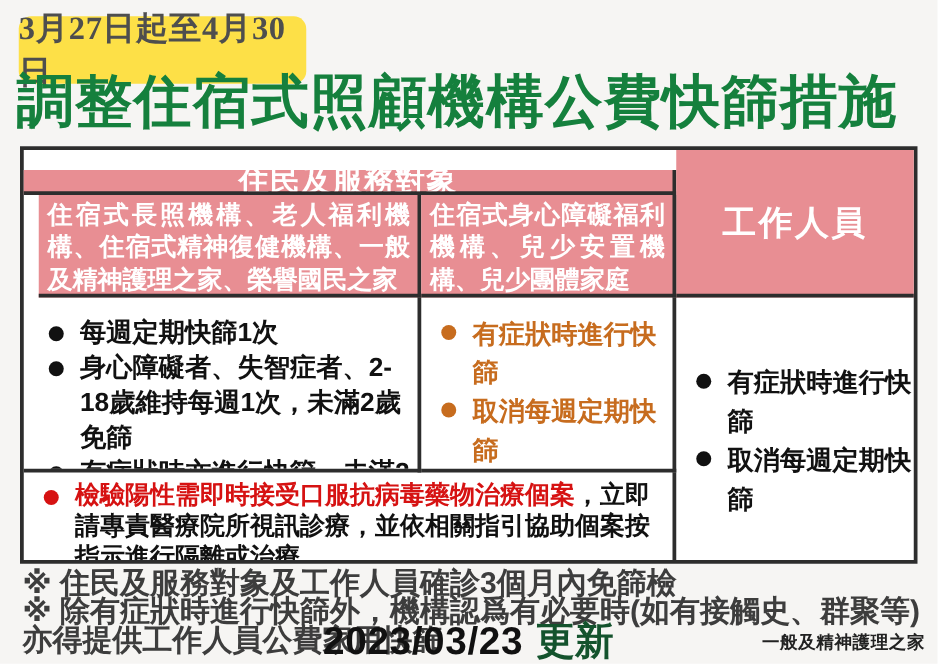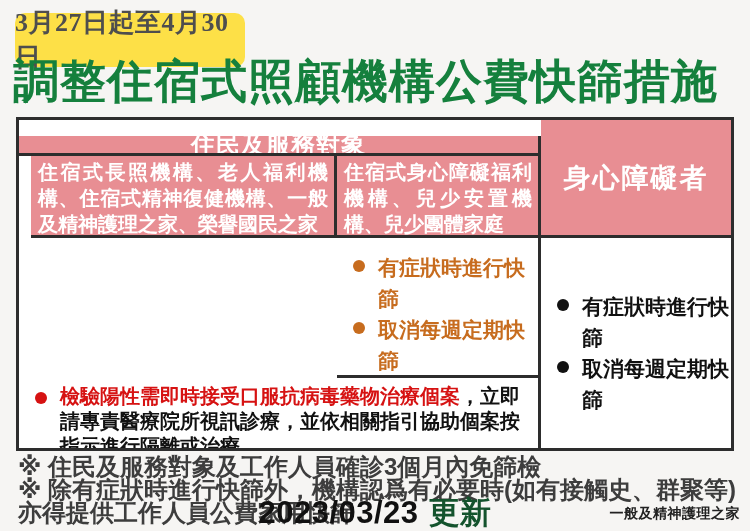--- a/index.html
+++ b/index.html
@@ -136,27 +136,41 @@
 
   <div class="title">調整住宿式照顧機構公費快篩措施</div>
 
   <div class="tbl">
 
     <div class="cell pink hdr-group">
       <span>住民及服務對象</span>
     </div>
 
     <div class="cell pink hdr-staff">
-      <span>身心障礙者</span>
+      <span>工作人員</span>
     </div>
 
     <div class="cell pink sub1">住宿式長照機構、老人福利機構、住宿式精神復健機構、一般及精神護理之家、榮譽國民之家</div>
 
     <div class="cell pink sub2">住宿式身心障礙福利機構、兒少安置機構、兒少團體家庭</div>
 
+    <div class="cell body1">
+      <div class="bullet-item">
+        <span class="dot"></span>
+        <span>每週定期快篩1次</span>
+      </div>
+      <div class="bullet-item">
+        <span class="dot"></span>
+        <span>身心障礙者、失智症者、2-18歲維持每週1次，未滿2歲免篩</span>
+      </div>
+      <div class="bullet-item">
+        <span class="dot"></span>
+        <span>有症狀時亦進行快篩，未滿2歲有症狀則採PCR</span>
+      </div>
+    </div>
 
     <div class="cell body2">
       <div class="bullet-item">
         <span class="dot orange"></span>
         <span>有症狀時進行快篩</span>
       </div>
       <div class="bullet-item">
         <span class="dot orange"></span>
         <span>取消每週定期快篩</span>
       </div>

